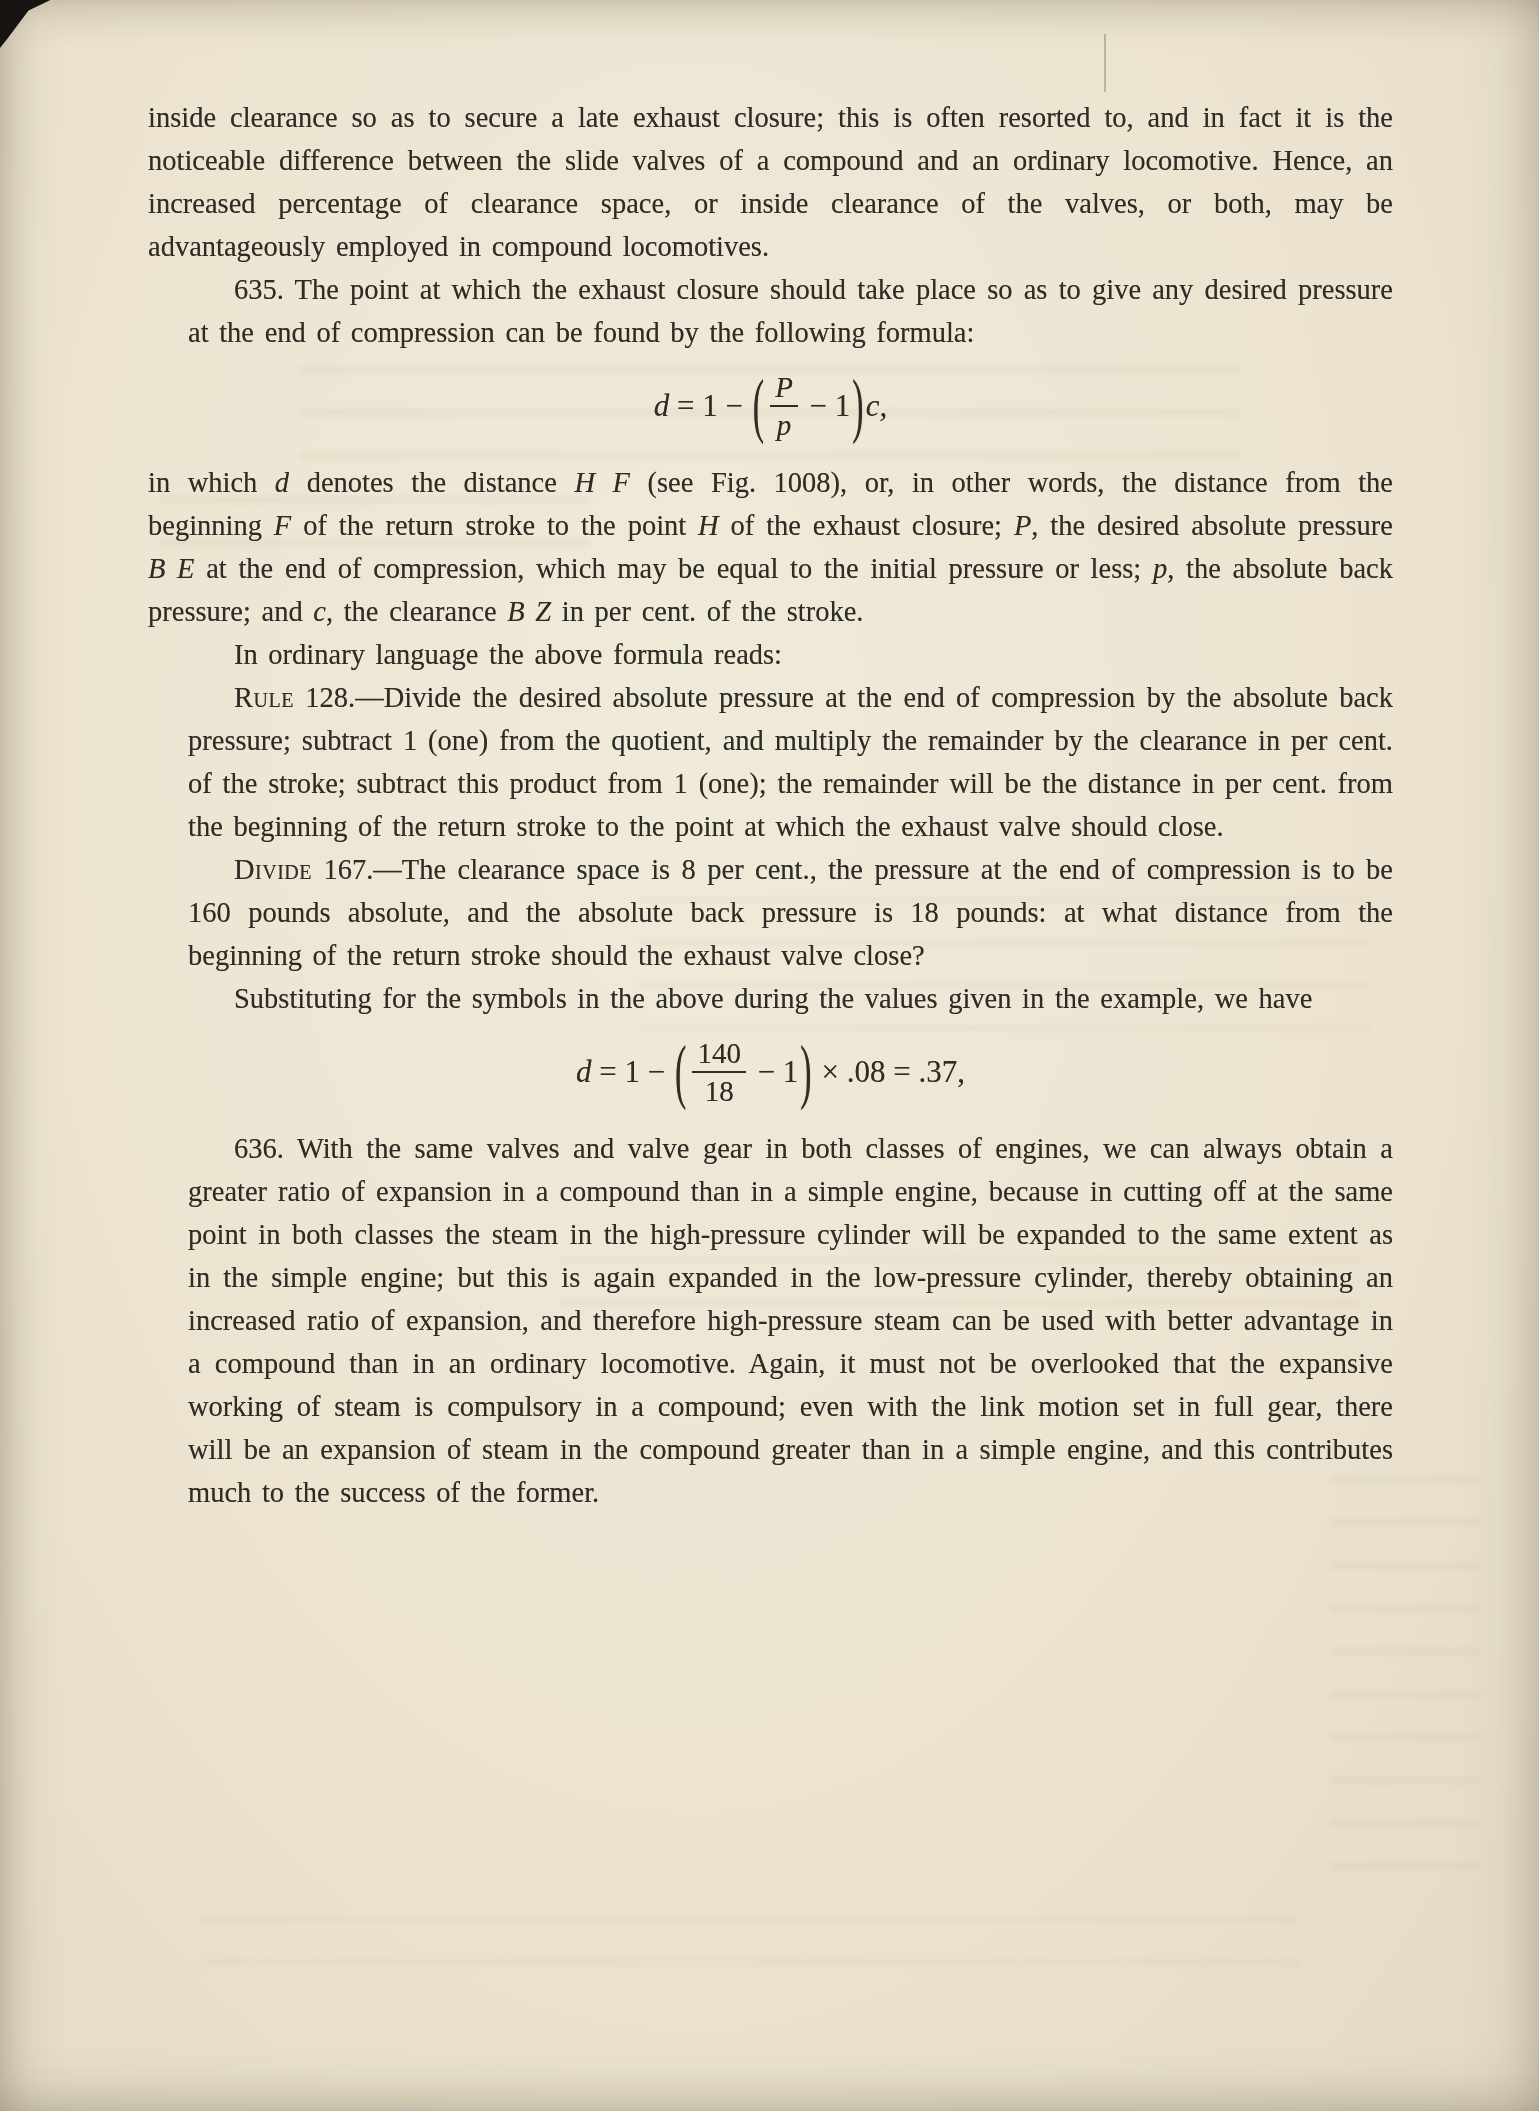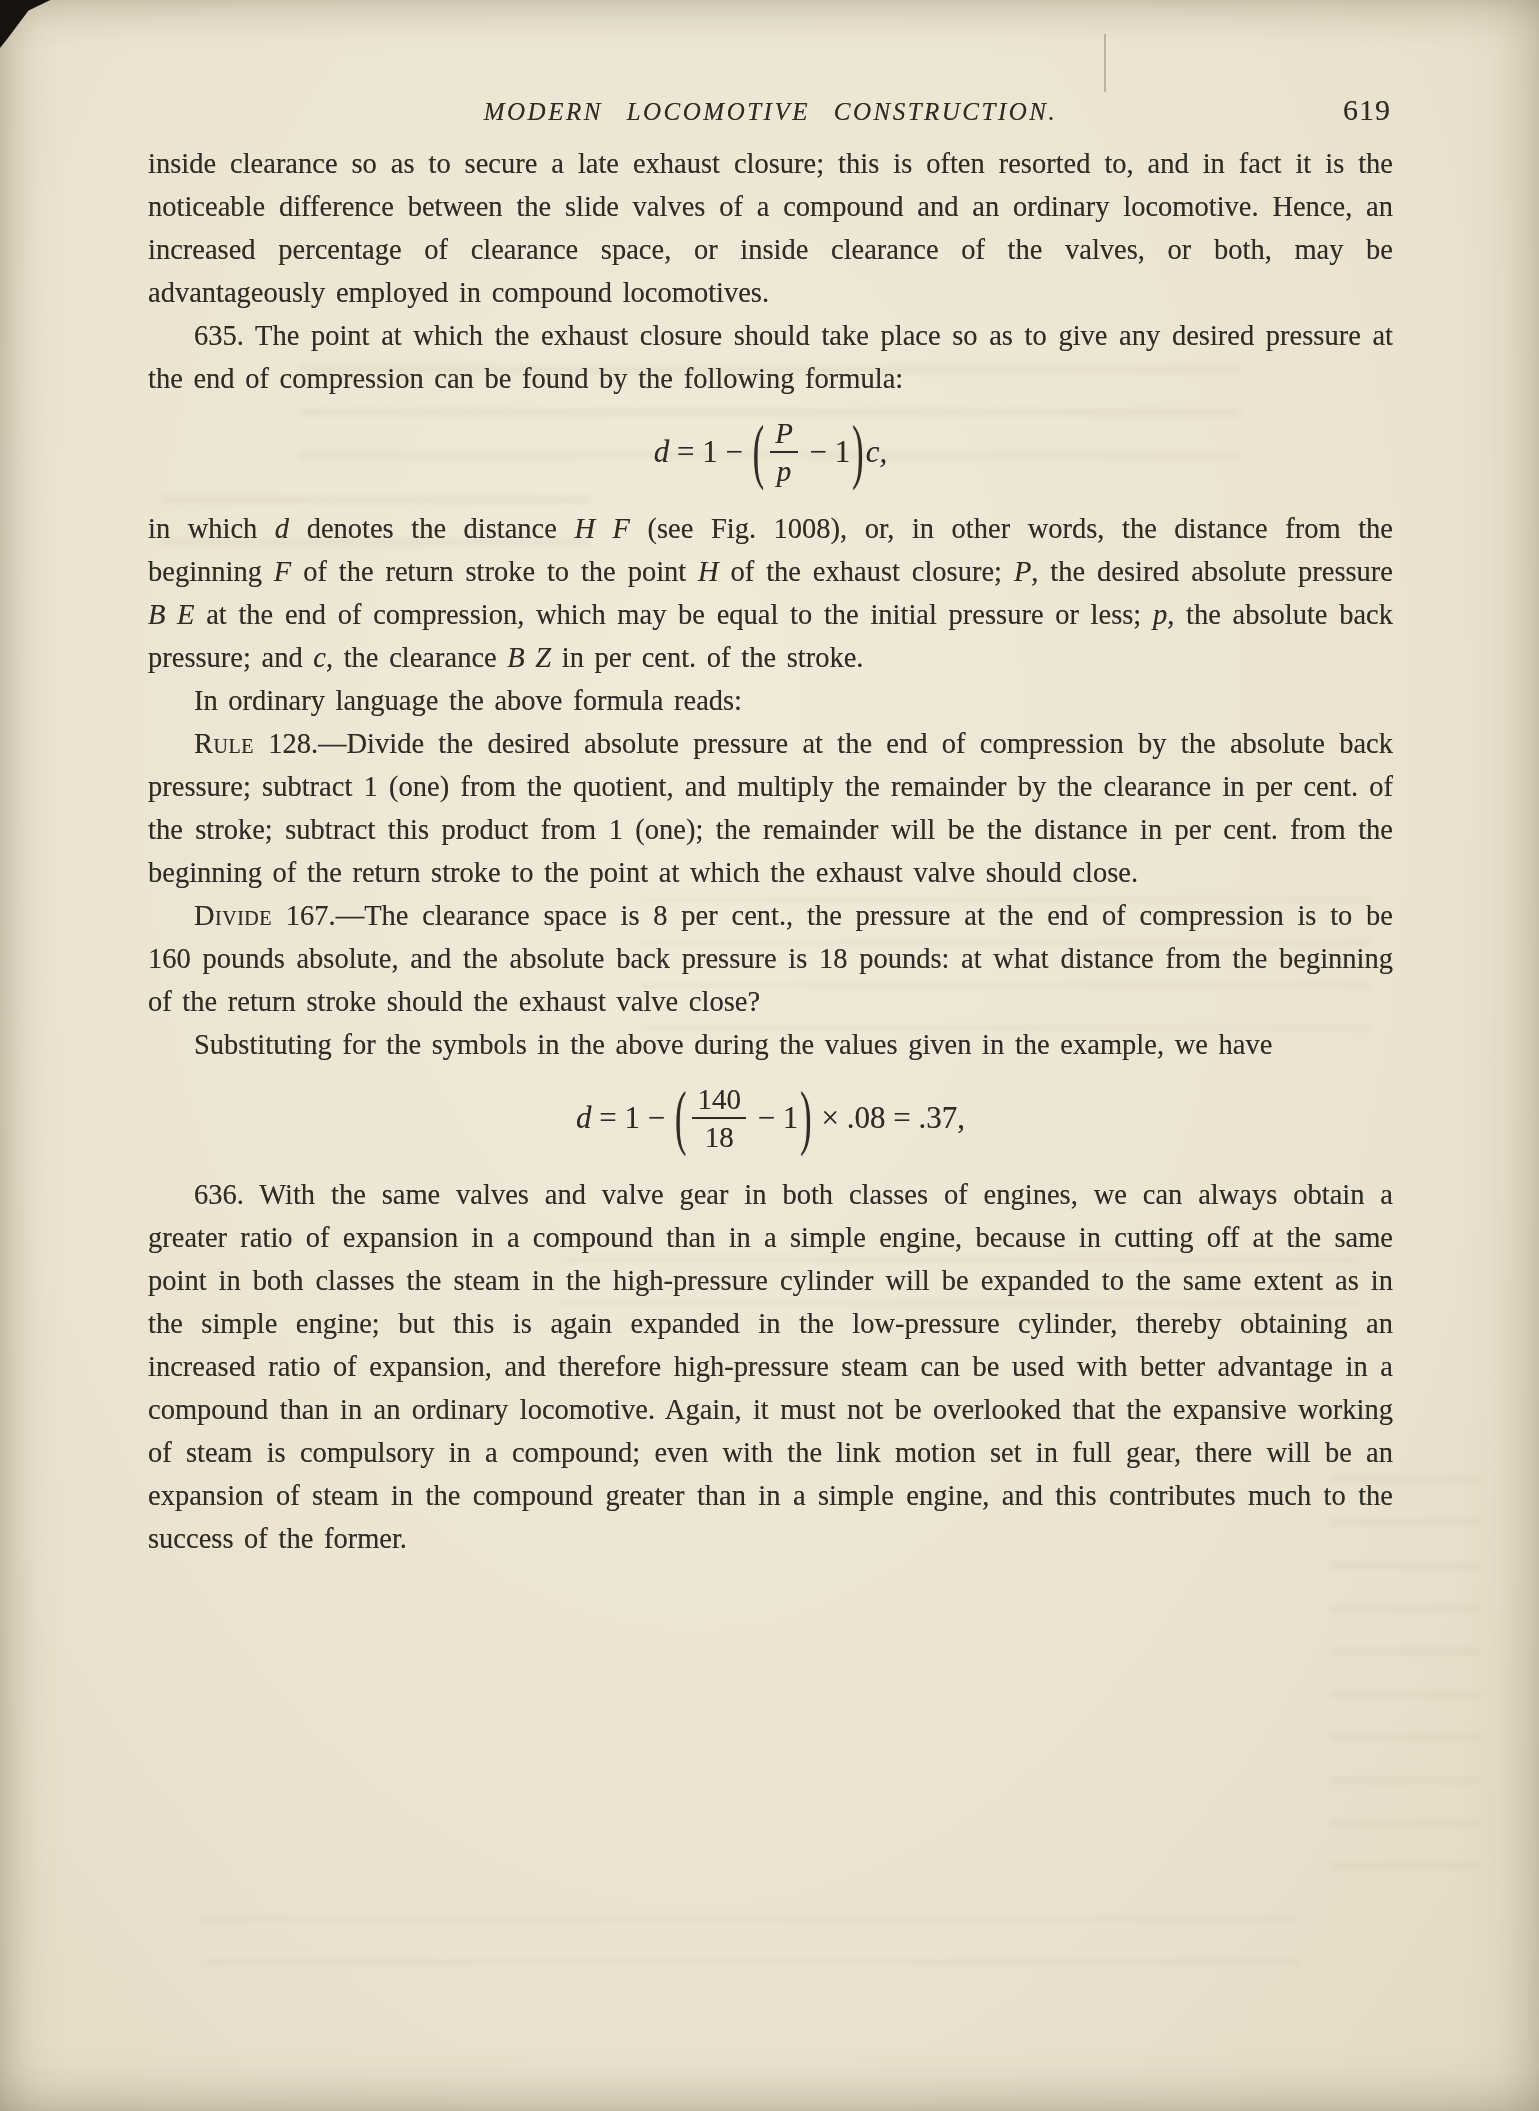--- a/index.html
+++ b/index.html
@@ -53,21 +53,21 @@
   .header .pagenum {
     position: absolute; right: 2px; top: -3px; font-size: 30px; letter-spacing: 1px;
     text-shadow: 0 0 .6px rgba(47, 44, 38, .55);
   }
 
   .para {
     margin: 0; font-size: 28.5px; line-height: 43px;
     text-align: justify; word-spacing: 3.5px;
     text-shadow: 0 0 .6px rgba(47, 44, 38, .5);
   }
-  .para.indent { text-indent: 46px; }
+  .para.indent { text-indent: 46px; margin-left: 40px; }
   .it { font-style: italic; }
   .sc { font-variant: small-caps; letter-spacing: .5px; }
 
   .formula-row { display: flex; justify-content: center; margin: 18px 0 20px; }
   .formula {
     display: flex; align-items: center; font-size: 31px;
     text-shadow: 0 0 .6px rgba(47, 44, 38, .5);
   }
   .formula span { white-space: pre; }
   .paren {
@@ -91,24 +91,20 @@
 <div class="ghost g3"></div>
 <div class="ghost g4"></div>
 <div class="ghost g5"></div>
 <div class="ghost g6"></div>
 
 <div class="scan-shade"></div>
 <div class="corner-mark"></div>
 <div class="scratch"></div>
 
 <div class="page-inner">
-  <div class="header">
-    <div class="title">MODERN LOCOMOTIVE CONSTRUCTION.</div>
-    <div class="pagenum">619</div>
-  </div>
   <div class="body-text">
       <p class="para"><span>inside clearance so as to secure a late exhaust closure; this is often resorted to, and in fact it is the noticeable difference between the slide valves of a compound and an ordinary locomotive.  Hence, an increased percentage of clearance space, or inside clearance of the valves, or both, may be advantageously employed in compound locomotives.</span></p>
       <p class="para indent"><span>635. The point at which the exhaust closure should take place so as to give any desired pressure at the end of compression can be found by the following formula:</span></p>
       <div class="formula-row">
         <div class="formula">
           <span class="it">d</span>
           <span> = 1 − </span>
           <span class="paren">(</span>
           <span class="frac italic"><span class="num">P</span><span class="bar"></span><span class="den">p</span></span>
           <span> − 1</span>

